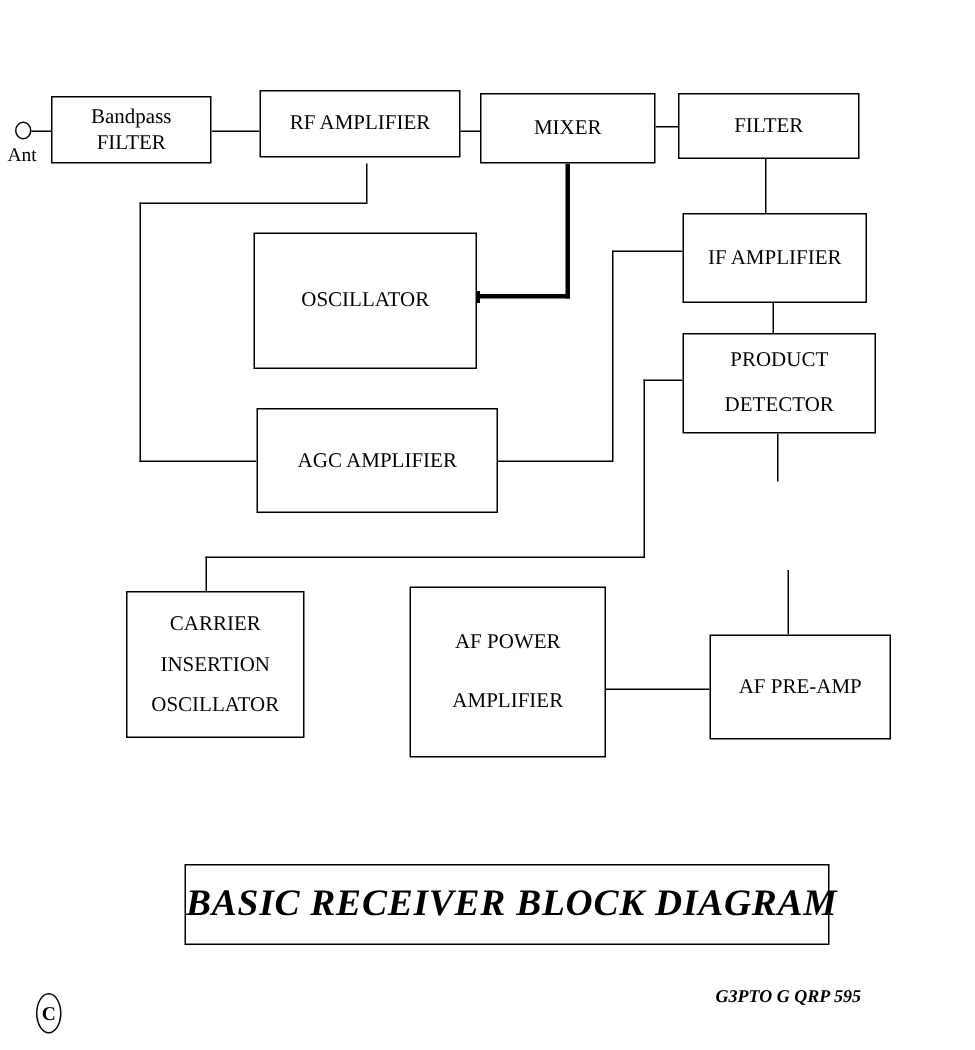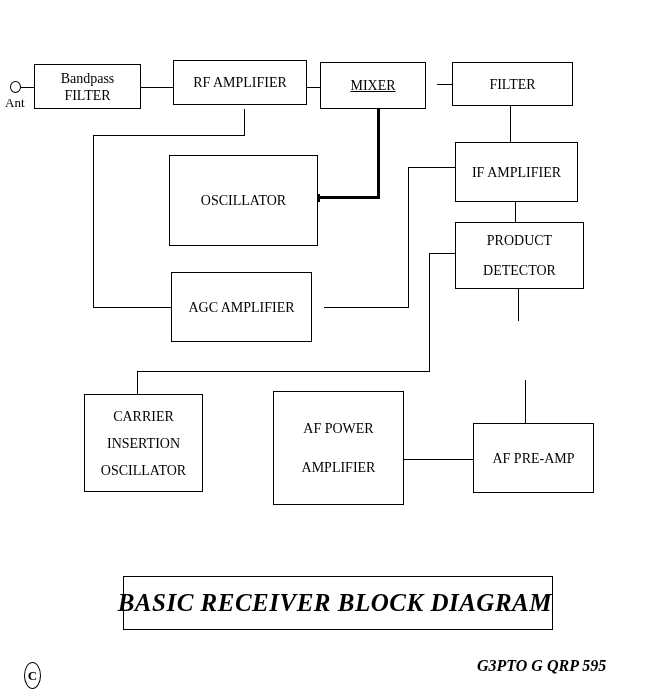--- a/index.html
+++ b/index.html
@@ -33,27 +33,27 @@
     background:#fff;
   }
   .ant-label {
     position:absolute; left:5px; top:95px;
     font-size:13px; line-height:15px;
   }
   .title-box {
     position:absolute; left:123px; top:576px;
     width:430px; height:54px;
     border:1px solid #000; background:#fff;
-    display:flex; align-items:center; justify-content:flex-end;
+    display:flex; align-items:center; justify-content:flex-start;
     font-size:25px; font-weight:bold; font-style:italic;
     letter-spacing:0.5px; white-space:nowrap;
   }
   .credit {
     position:absolute; left:477px; top:657px;
-    font-size:16px; font-weight:bold; font-style:italic;
+    font-size:12px; font-weight:bold; font-style:italic;
     white-space:nowrap;
   }
   .copyright {
     position:absolute; left:24px; top:662px;
     width:17px; height:27px;
     border:1px solid #000; border-radius:50%;
     display:flex; align-items:center; justify-content:center;
     font-size:13px; font-weight:bold;
   }
 </style>
@@ -97,42 +97,42 @@
 
   <div class="blk" style="left:34px;  top:64px;  width:107px; height:45px;">
     <span>Bandpass</span>
     <span>FILTER</span>
   </div>
 
   <div class="blk" style="left:173px; top:60px;  width:134px; height:45px;">
     <span>RF AMPLIFIER</span>
   </div>
 
-  <div class="blk" style="left:320px; top:62px;  width:106px; height:47px;text-decoration:underline;">
+  <div class="blk" style="left:320px; top:62px;  width:117px; height:47px;">
     <span>MIXER</span>
   </div>
 
   <div class="blk" style="left:452px; top:62px;  width:121px; height:44px;">
     <span>FILTER</span>
   </div>
 
   <div class="blk" style="left:455px; top:142px; width:123px; height:60px;">
     <span>IF AMPLIFIER</span>
   </div>
 
   <div class="blk" style="left:169px; top:155px; width:149px; height:91px;">
     <span>OSCILLATOR</span>
   </div>
 
   <div class="blk" style="left:455px; top:222px; width:129px; height:67px; gap:13px;">
     <span>PRODUCT</span>
     <span>DETECTOR</span>
   </div>
 
-  <div class="blk" style="left:171px; top:272px; width:141px; height:70px;">
+  <div class="blk" style="left:171px; top:272px; width:161px; height:70px;">
     <span>AGC AMPLIFIER</span>
   </div>
 
 
   <div class="blk" style="left:84px;  top:394px; width:119px; height:98px; gap:10px;">
     <span>CARRIER</span>
     <span>INSERTION</span>
     <span>OSCILLATOR</span>
   </div>
 

